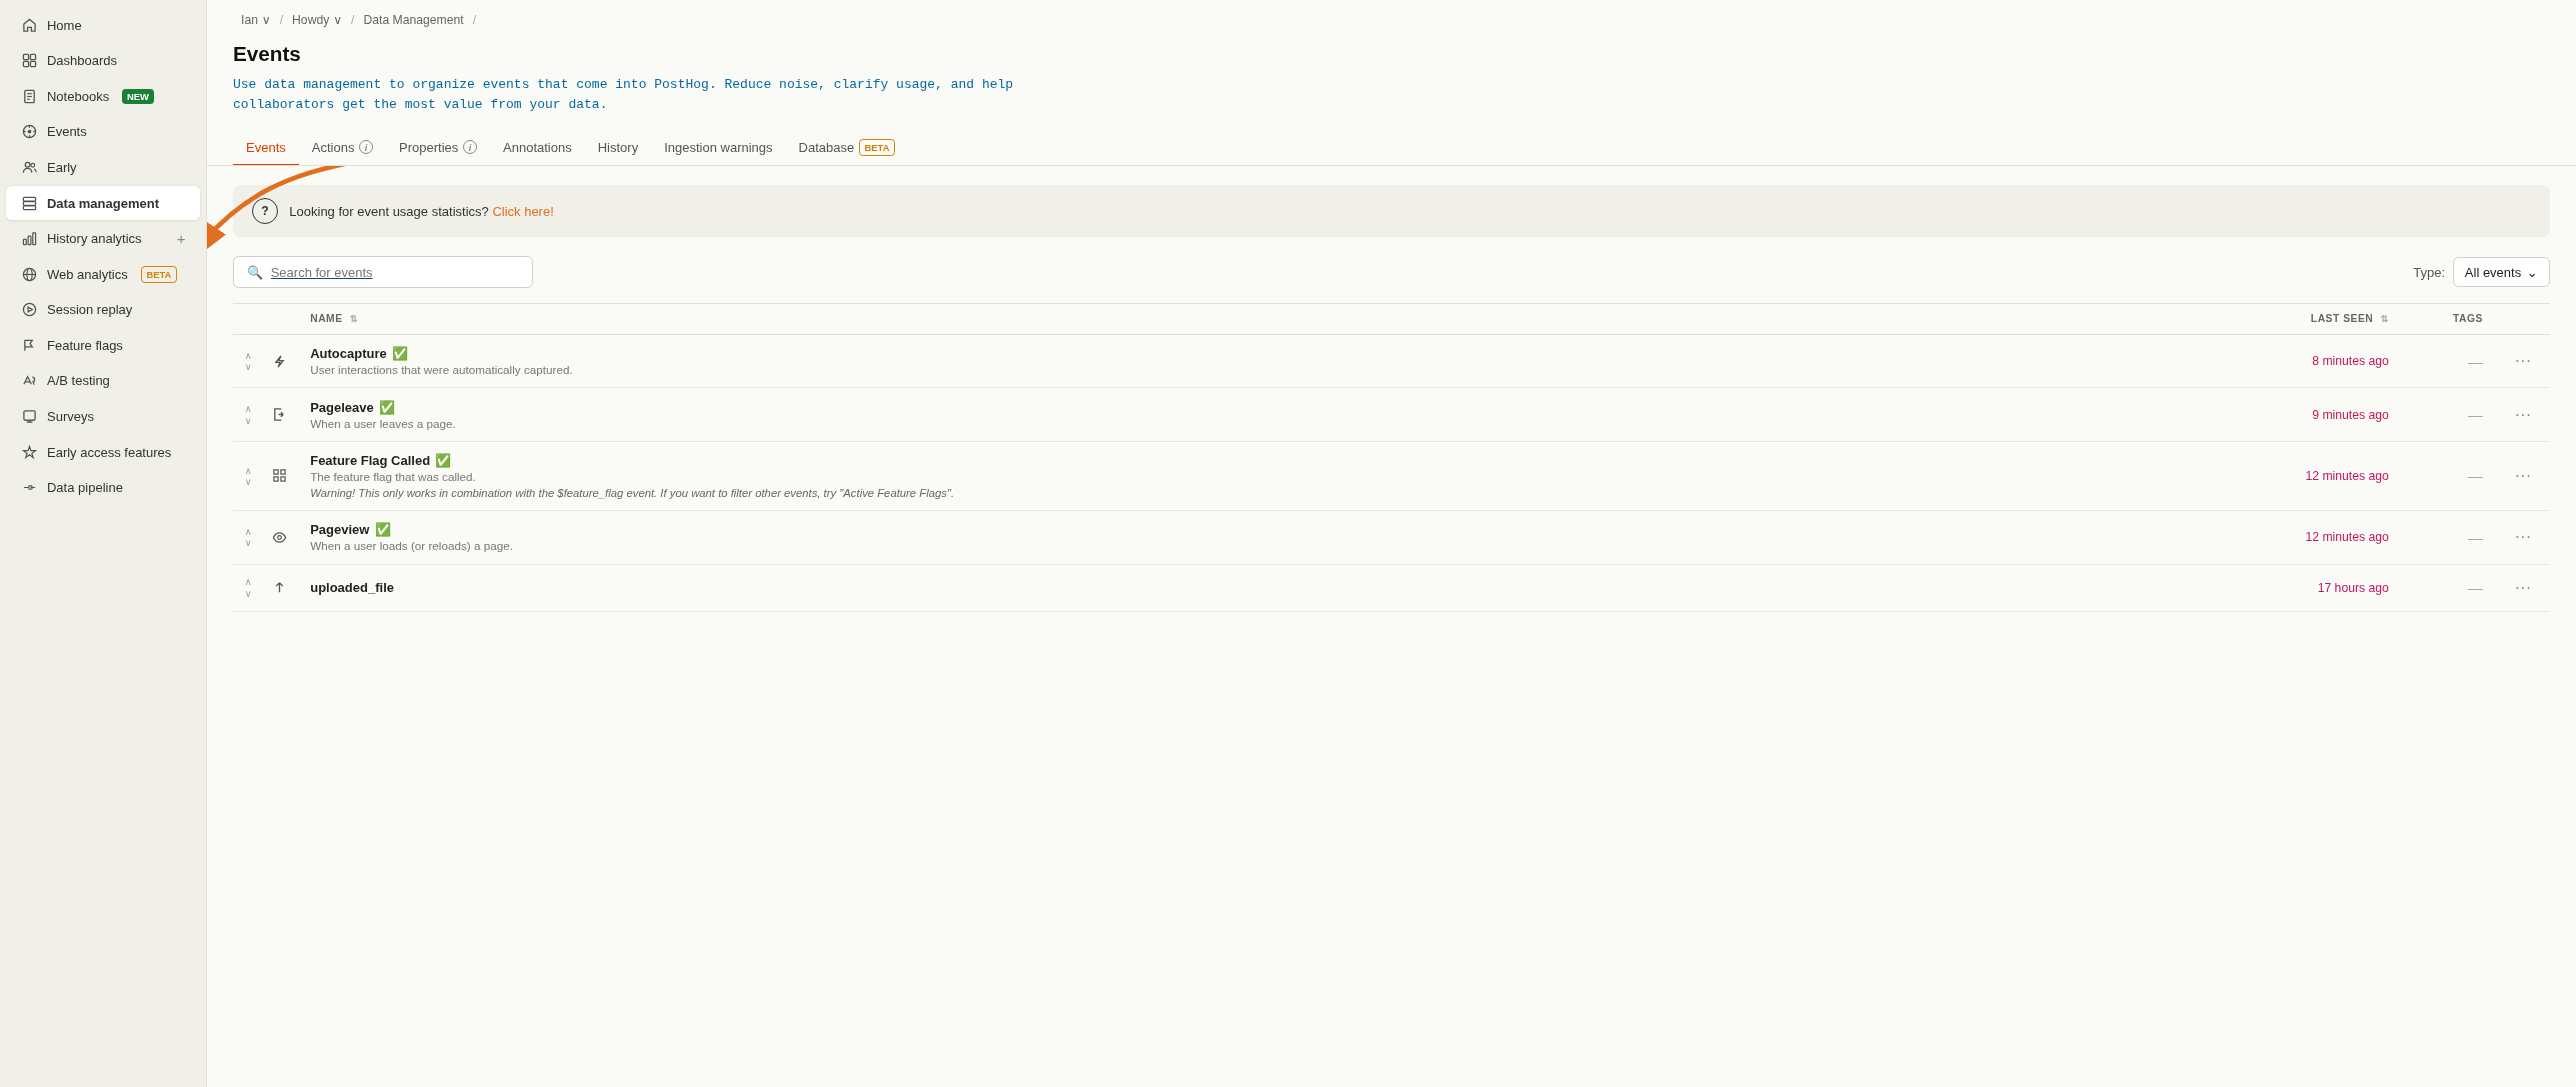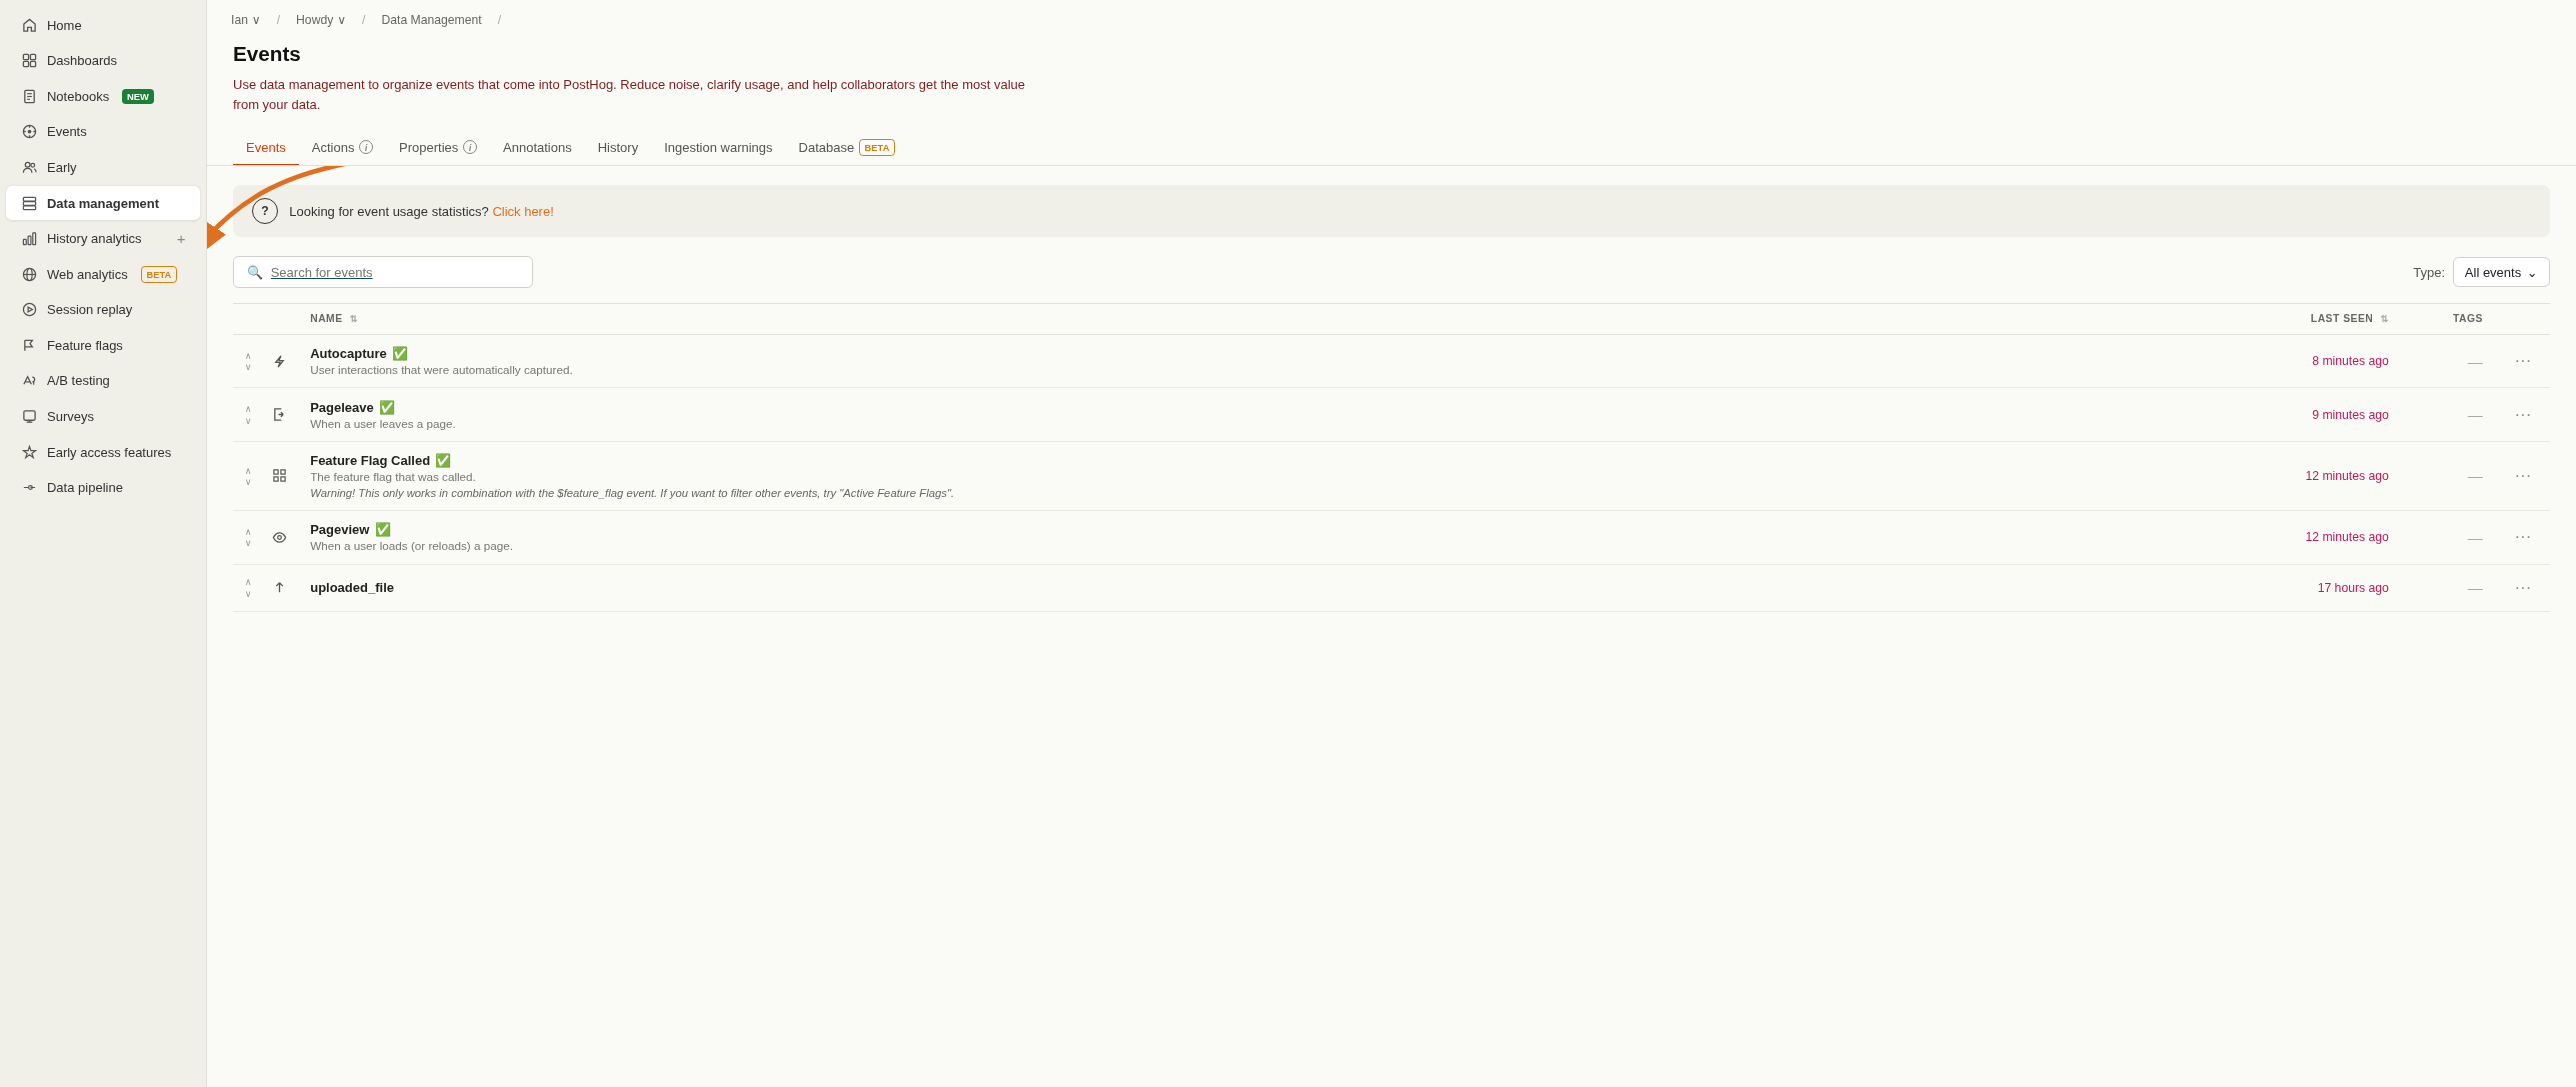--- a/index.html
+++ b/index.html
@@ -77,46 +77,47 @@
       display: flex;
       flex-direction: column;
       overflow: hidden;
       background: #fafaf6;
     }
 
     
     .breadcrumb {
       display: flex;
       align-items: flex-start;
-      padding: 13px 26px 0 24px;
+      padding: 13px 26px 0 34px;
       font-size: 12.2px;
       color: #666;
-      gap: 16px;
+      gap: 9px;
     }
     .breadcrumb-item {
       display: flex;
       align-items: center;
       gap: 3.8px;
       cursor: pointer;
     }
     .breadcrumb-sep { color: #aaa; }
     .breadcrumb-title {
       padding: 15px 26px 0 26px;
       font-size: 20.7px;
       font-weight: 700;
       color: #111;
     }
 
     
     .description {
       padding: 9.4px 26px 15px 26px;
       font-size: 13px;
-      color: #7f1d1d;
+      color: #0369a1;
       line-height: 1.5;
       max-width: 845px;
+      font-family: Liberation Mono, monospace;
     }
 
     
     .tabs {
       display: flex;
       align-items: center;
       padding: 0 26px;
       border-bottom: 0.9px solid #e0dfd8;
       gap: 0;
       background: #fafaf6;

